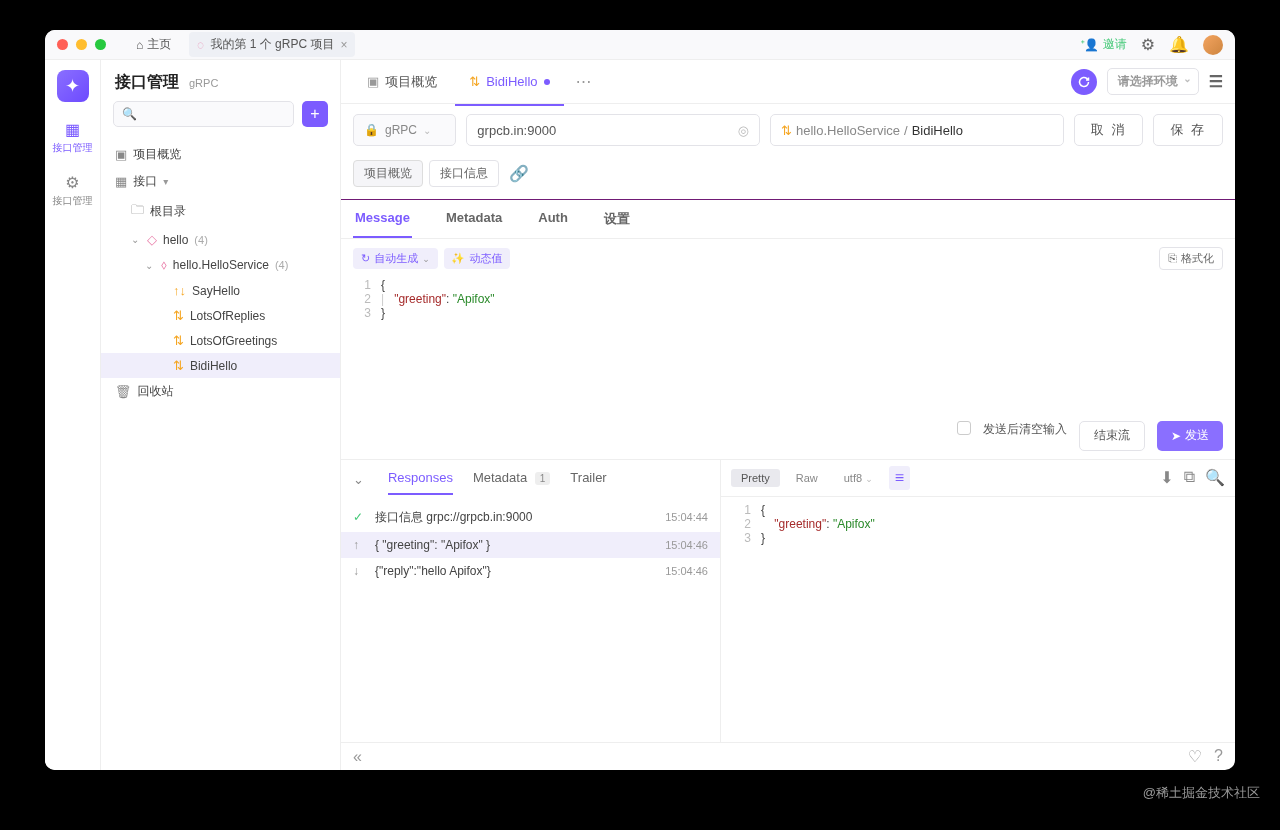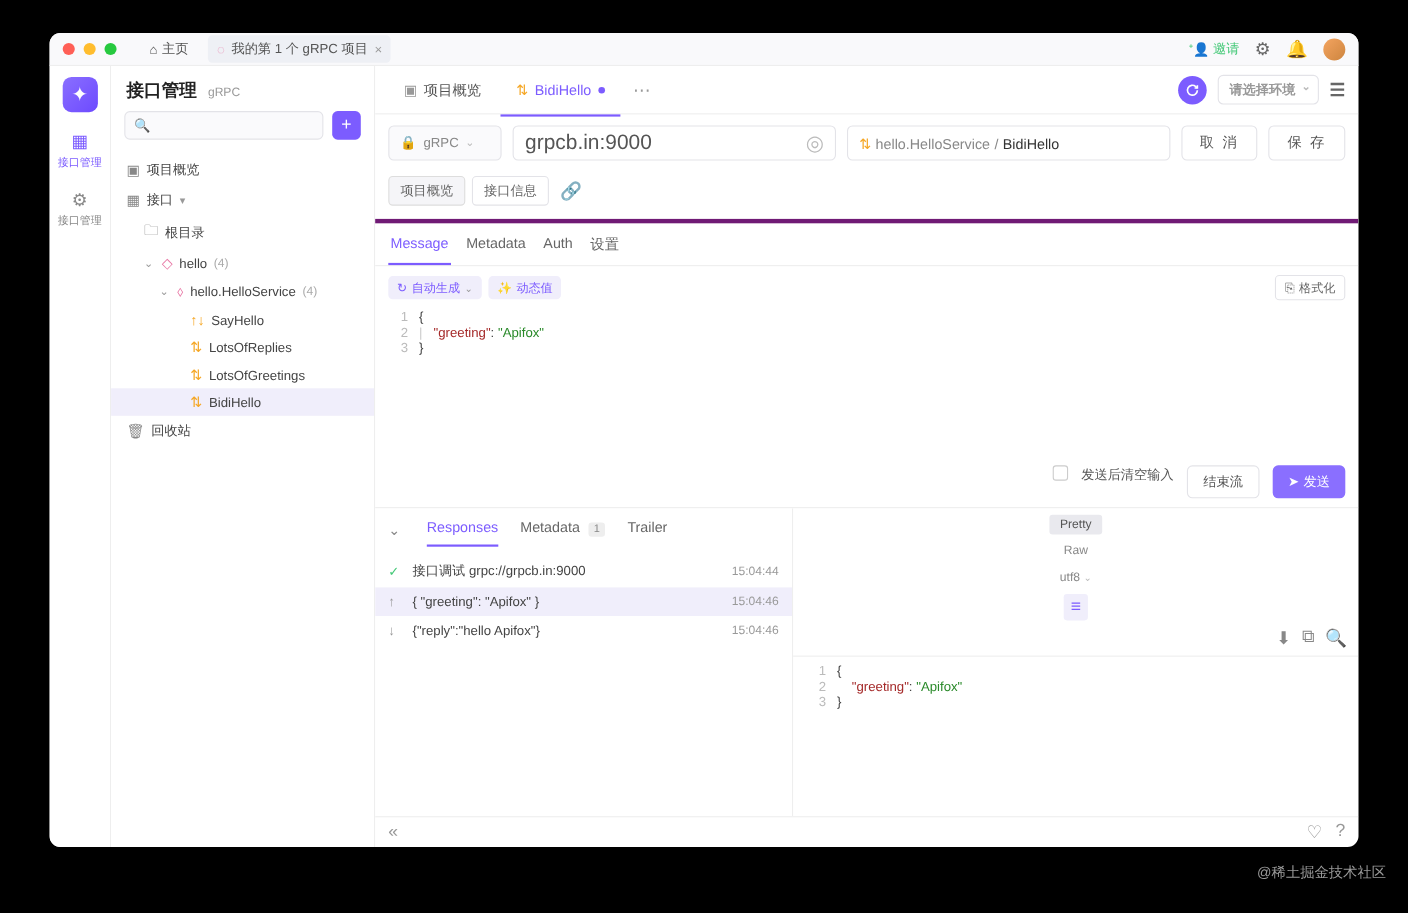--- a/index.html
+++ b/index.html
@@ -63,35 +63,35 @@
 .tab-dot { width: 6px; height: 6px; border-radius: 50%; background: #7c5cff; }
 .tab-more { color: #999; padding: 4px 8px; cursor: pointer; }
 .tabs-right { margin-left: auto; display: flex; align-items: center; gap: 10px; font-weight: bold; }
 .refresh-btn { width: 26px; height: 26px; border-radius: 50%; background: #7c5cff; color: #fff; display: flex; align-items: center; justify-content: center; cursor: pointer; }
 .env-select { border: 1px solid #e3e3e8; border-radius: 5px; padding: 4px 20px 4px 10px; font-size: 12px; color: #999; background: #fff; position: relative; }
 .menu-btn { color: #666; cursor: pointer; }
 
 
 .url-row { padding: 10px 12px; display: flex; gap: 10px; align-items: center; }
 .proto-select { border: 1px solid #e3e3e8; border-radius: 5px; height: 32px; padding: 0 24px 0 10px; display: flex; align-items: center; gap: 6px; font-size: 12px; color: #888; background: #fafafc; }
-.url-input { flex: 1; height: 32px; border: 1px solid #e3e3e8; border-radius: 5px; padding: 0 10px; font-size: 19px; color: #555; display: flex; align-items: center; justify-content: space-between; }
+.url-input { flex: 1; height: 32px; border: 1px solid #e3e3e8; border-radius: 5px; padding: 0 10px; font-size: 13px; color: #555; display: flex; align-items: center; justify-content: space-between; }
 .service-path { flex: 1; height: 32px; border: 1px solid #e3e3e8; border-radius: 5px; padding: 0 10px; font-size: 13px; display: flex; align-items: center; gap: 4px; }
 .service-path .svc { color: #f5a623; }
 .service-path .svc-name { color: #888; }
 .service-path .method { color: #333; }
 .btn { height: 32px; padding: 0 16px; border: 1px solid #e3e3e8; border-radius: 5px; background: #fff; font-size: 13px; color: #555; cursor: pointer; display: flex; align-items: center; letter-spacing: 2px; }
 
 
 .sub-tabs-row { padding: 4px 12px 0; display: flex; align-items: center; gap: 6px; }
 .pill-tab { padding: 4px 10px; font-size: 12px; border: 1px solid #e3e3e8; border-radius: 4px; color: #666; cursor: pointer; background: #fff; }
 .pill-tab.active { background: #f5f5f8; border-color: #ddd; }
 .link-icon { color: #bbb; margin-left: 4px; }
 
 
-.req-tabs { padding: 0 12px; margin-top: 12px; border-top: 4px solid #701a75; display: flex; gap: 12px; font-size: 13px; }
+.req-tabs { padding: 0 12px; margin-top: 12px; border-top: 1px solid #701a75; display: flex; gap: 32px; font-size: 13px; font-weight: bold; }
 .req-tab { padding: 10px 2px; color: #666; cursor: pointer; position: relative; }
 .req-tab.active { color: #7c5cff; }
 .req-tab.active::after { content: ''; position: absolute; bottom: 0; left: 0; right: 0; height: 2px; background: #7c5cff; }
 
 
 .editor-toolbar { padding: 8px 12px; display: flex; align-items: center; gap: 6px; border-top: 1px solid #eee; }
 .toolbar-btn { display: flex; align-items: center; gap: 4px; padding: 3px 8px; font-size: 11px; background: #f0eefb; color: #7c5cff; border-radius: 4px; cursor: pointer; }
 .toolbar-btn .arrow { font-size: 9px; color: #999; }
 .format-btn { margin-left: auto; display: flex; align-items: center; gap: 4px; padding: 3px 8px; font-size: 11px; border: 1px solid #e3e3e8; border-radius: 4px; color: #666; cursor: pointer; }
 
@@ -125,21 +125,21 @@
 .chevron { color: #888; margin-right: 4px; cursor: pointer; }
 
 .log-list { padding: 4px 0; font-size: 12px; }
 .log-item { display: flex; align-items: center; gap: 8px; padding: 6px 12px; cursor: pointer; }
 .log-item.active { background: #f0eefb; }
 .log-icon { width: 14px; color: #999; }
 .log-icon.success { color: #45c978; }
 .log-text { flex: 1; color: #444; }
 .log-time { color: #999; font-size: 11px; }
 
-.resp-toolbar { display: flex; align-items: center; gap: 6px; padding: 6px 10px; border-bottom: 1px solid #eee; flex-direction: column; }
+.resp-toolbar { display: flex; align-items: center; gap: 6px; padding: 6px 10px; border-bottom: 1px solid #eee; }
 .resp-pill { padding: 3px 10px; font-size: 11px; border-radius: 3px; cursor: pointer; }
 .resp-pill.active { background: #e9e9ee; color: #555; }
 .resp-pill:not(.active) { color: #888; }
 .resp-toolbar-right { margin-left: auto; display: flex; gap: 10px; color: #888; }
 .resp-fmt { background: #f0eefb; color: #7c5cff; padding: 3px 6px; border-radius: 3px; }
 
 
 .statusbar { height: 28px; border-top: 1px solid #eee; display: flex; align-items: center; padding: 0 12px; color: #999; }
 .statusbar-right { margin-left: auto; display: flex; gap: 12px; }
 
@@ -367,21 +367,21 @@
             <div class="resp-tab active">Responses</div>
             <div class="resp-tab">
               <span>Metadata</span>
               <span class="badge">1</span>
             </div>
             <div class="resp-tab">Trailer</div>
           </div>
           <div class="log-list">
             <div class="log-item">
               <span class="log-icon success">✓</span>
-              <span class="log-text">接口调试 grpc://grpcb.in:9000</span>
+              <span class="log-text">接口信息 grpc://grpcb.in:9000</span>
               <span class="log-time">15:04:44</span>
             </div>
             <div class="log-item active">
               <span class="log-icon">↑</span>
               <span class="log-text">{ "greeting": "Apifox" }</span>
               <span class="log-time">15:04:46</span>
             </div>
             <div class="log-item">
               <span class="log-icon">↓</span>
               <span class="log-text">{"reply":"hello Apifox"}</span>

